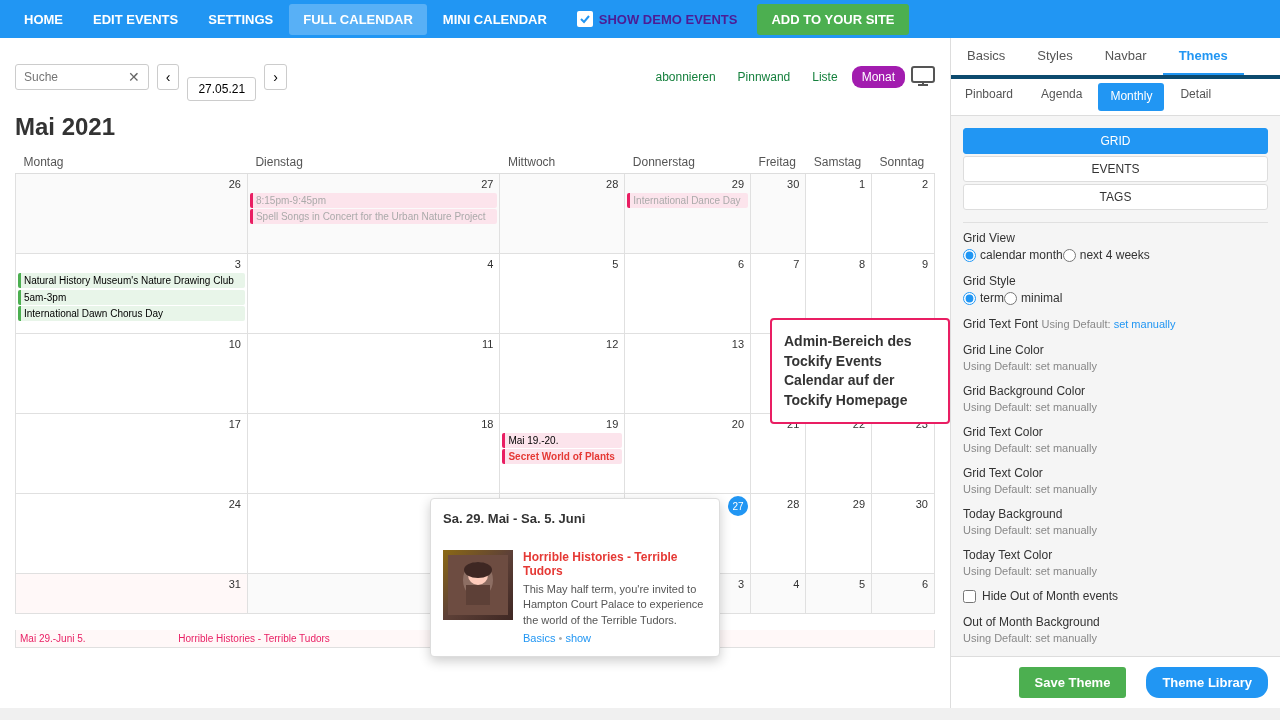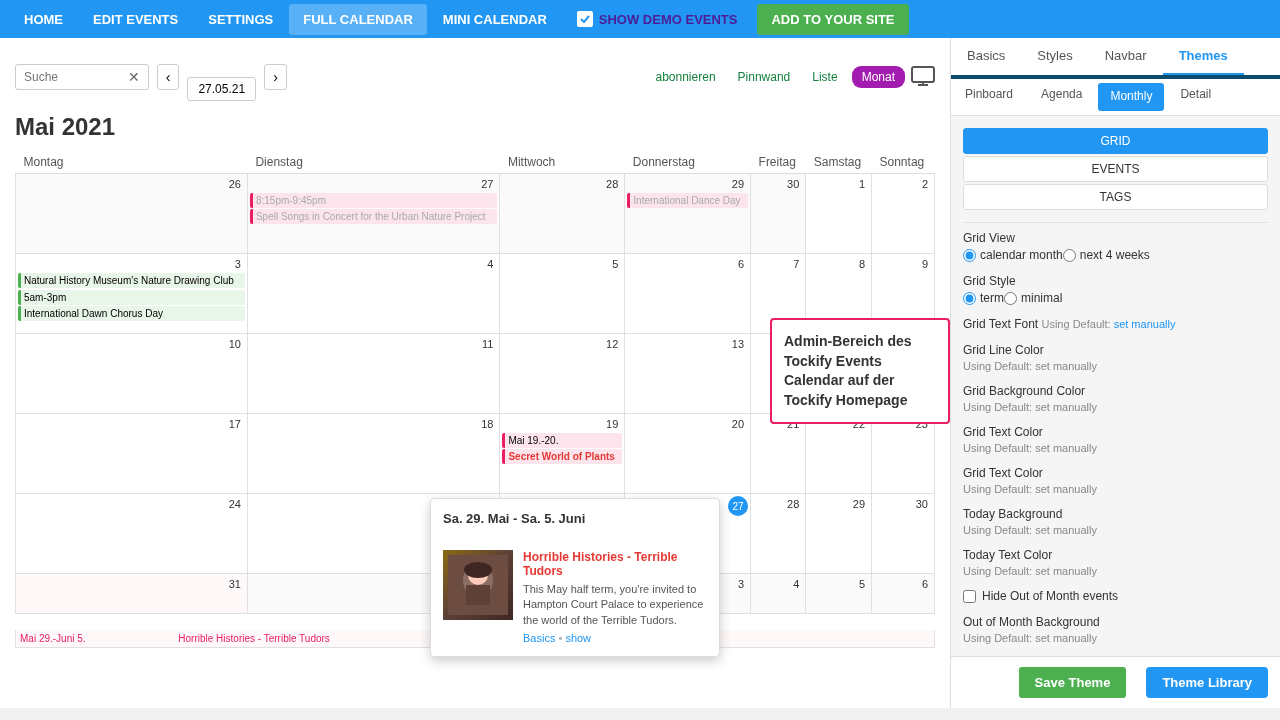--- a/index.html
+++ b/index.html
@@ -89,21 +89,21 @@
     .radio-group { display: flex; align-items: center; }
     .radio-label { display: flex; align-items: center; gap: 4px; font-size: 12px; cursor: pointer; color: #333; }
     .radio-input { accent-color: #2196F3; }
 
     
     .checkbox-label { display: flex; align-items: center; gap: 6px; font-size: 12px; color: #333; cursor: pointer; }
 
     
     .panel-footer { padding: 10px 12px; background: white; border-top: 1px solid #ddd; display: flex; gap: 20px; justify-content: flex-end; }
     .btn-save { background: #4CAF50; color: white; border: none; padding: 8px 16px; border-radius: 3px; cursor: pointer; font-size: 13px; font-weight: bold; }
-    .btn-library { background: #2196F3; color: white; border: none; padding: 8px 16px; border-radius: 4px; cursor: pointer; font-size: 13px; font-weight: bold; }
+    .btn-library { background: #2196F3; color: white; border: none; padding: 8px 16px; border-radius: 13px; cursor: pointer; font-size: 13px; font-weight: bold; }
 
     .setting-divider { border: none; border-top: 1px solid #e0e0e0; margin: 4px 0 8px 0; }
   </style>
 </head>
 <body>
 
 <nav class="top-nav">
   <div class="nav-item">HOME</div>
   <div class="nav-item">EDIT EVENTS</div>
   <div class="nav-item">SETTINGS</div>

